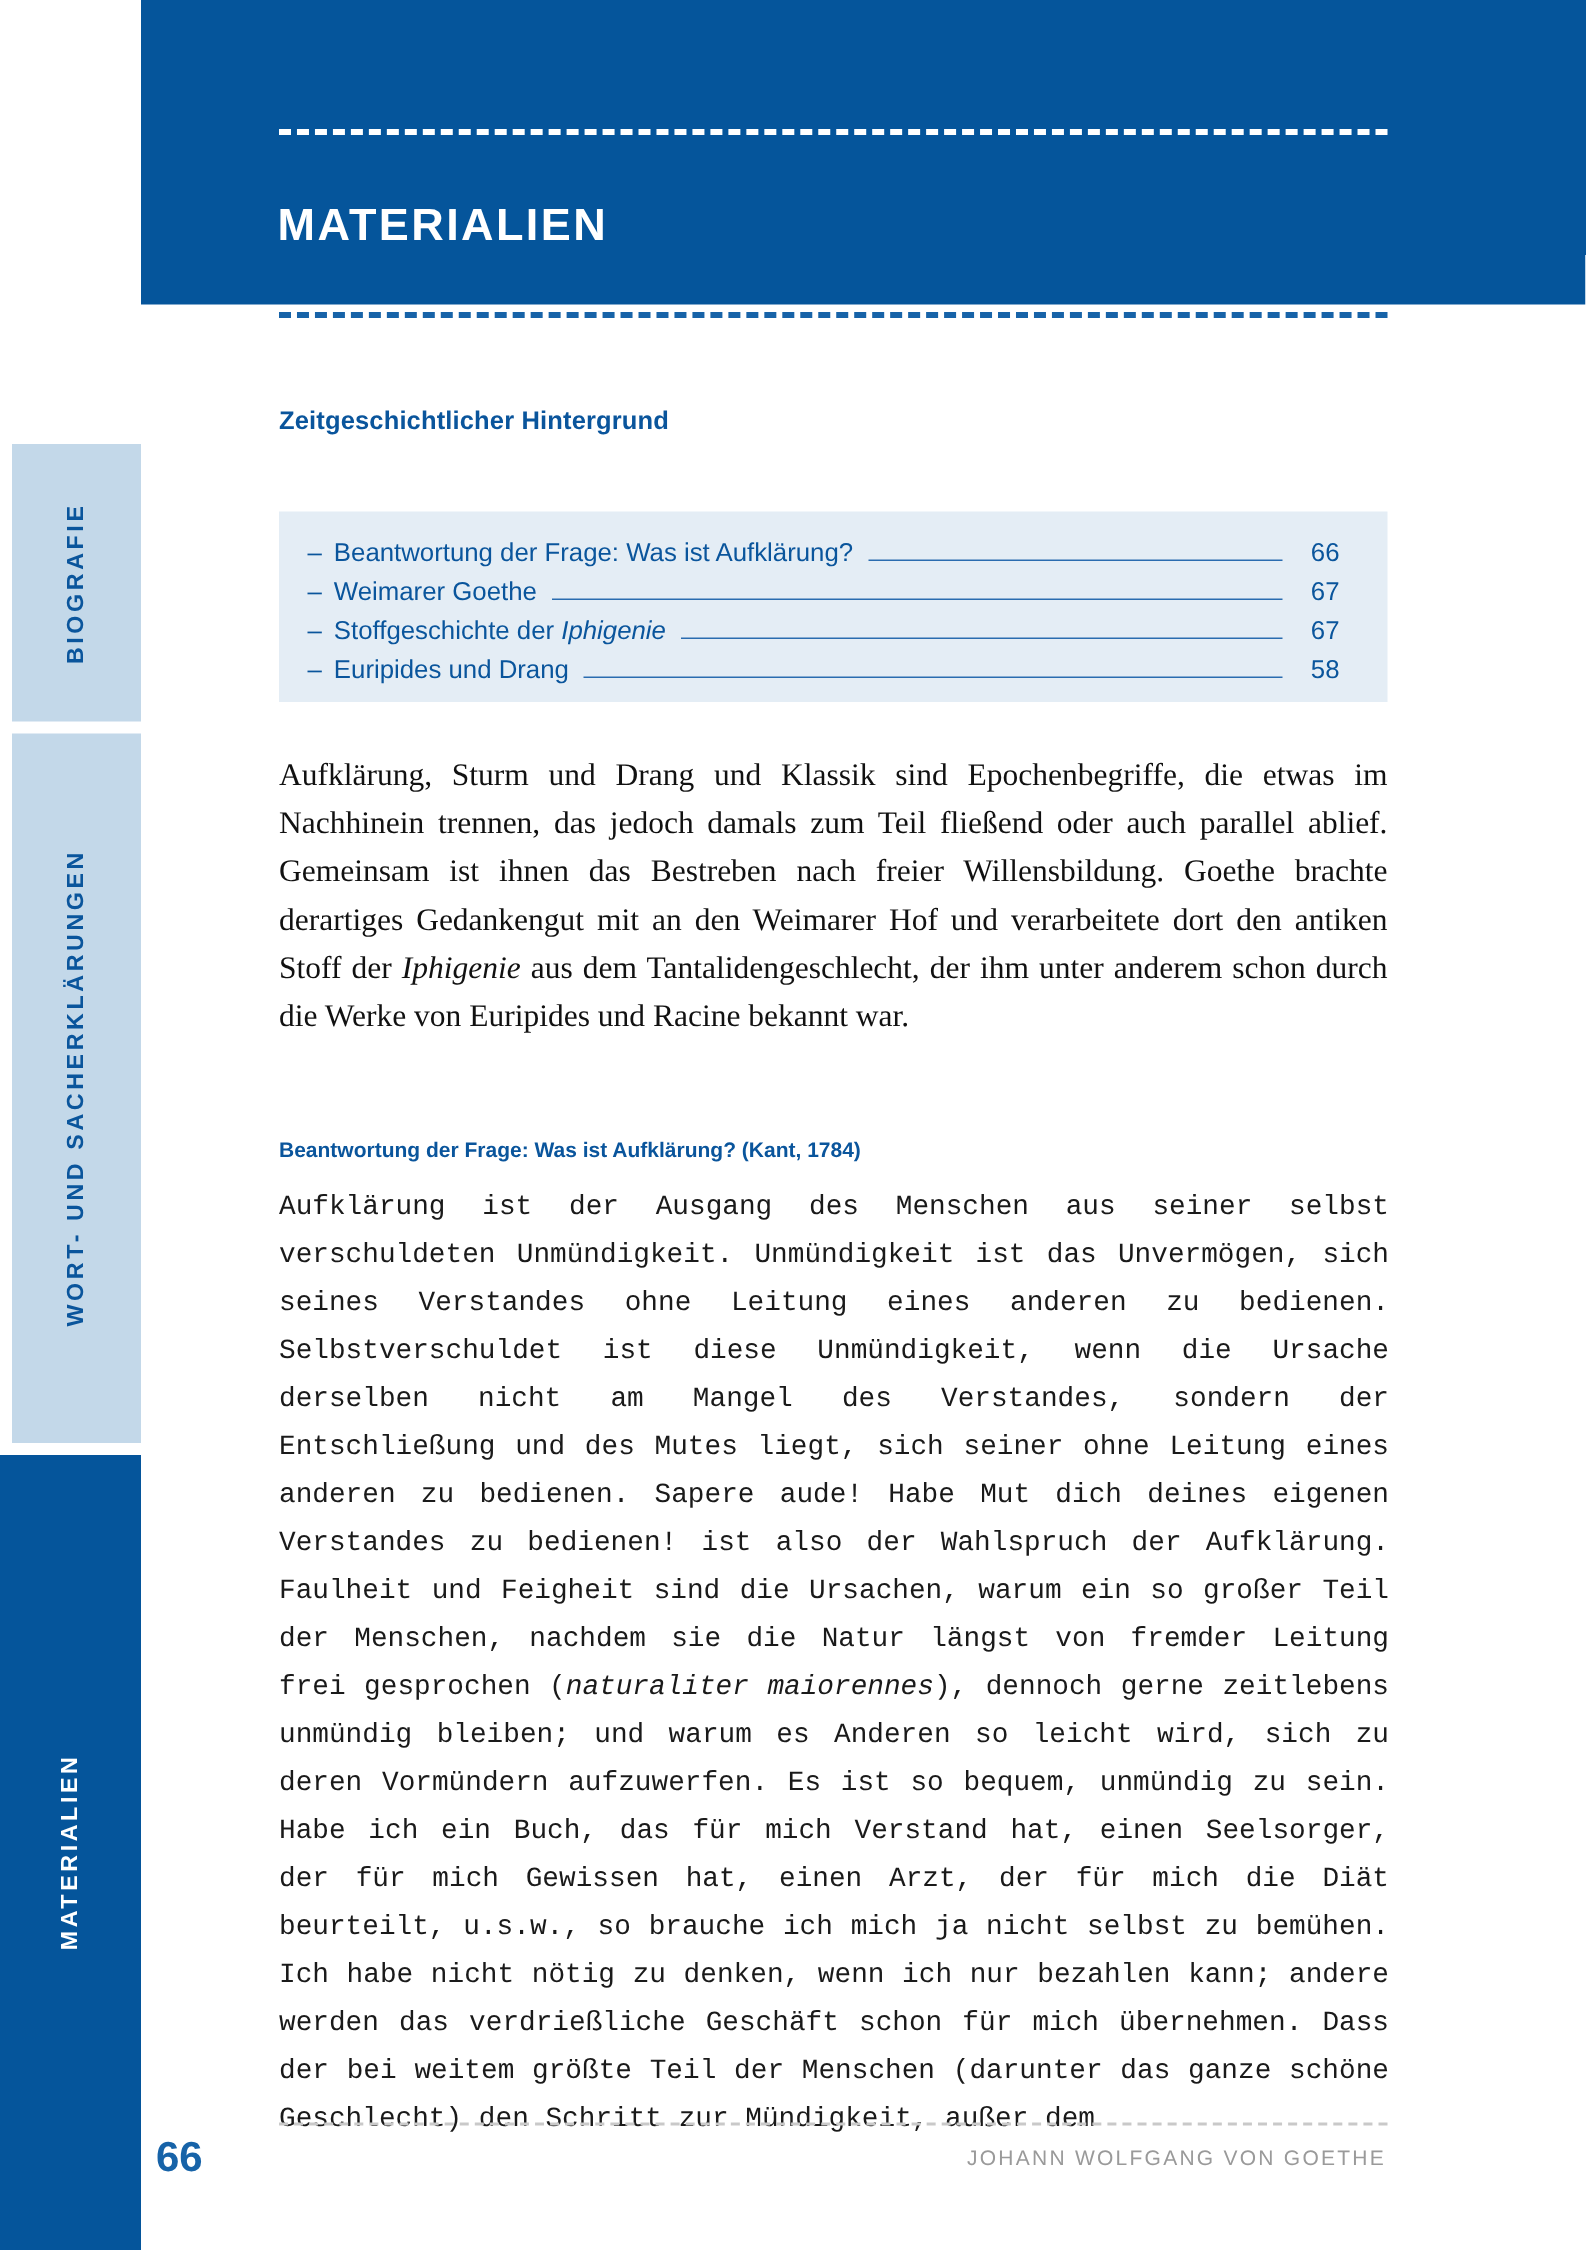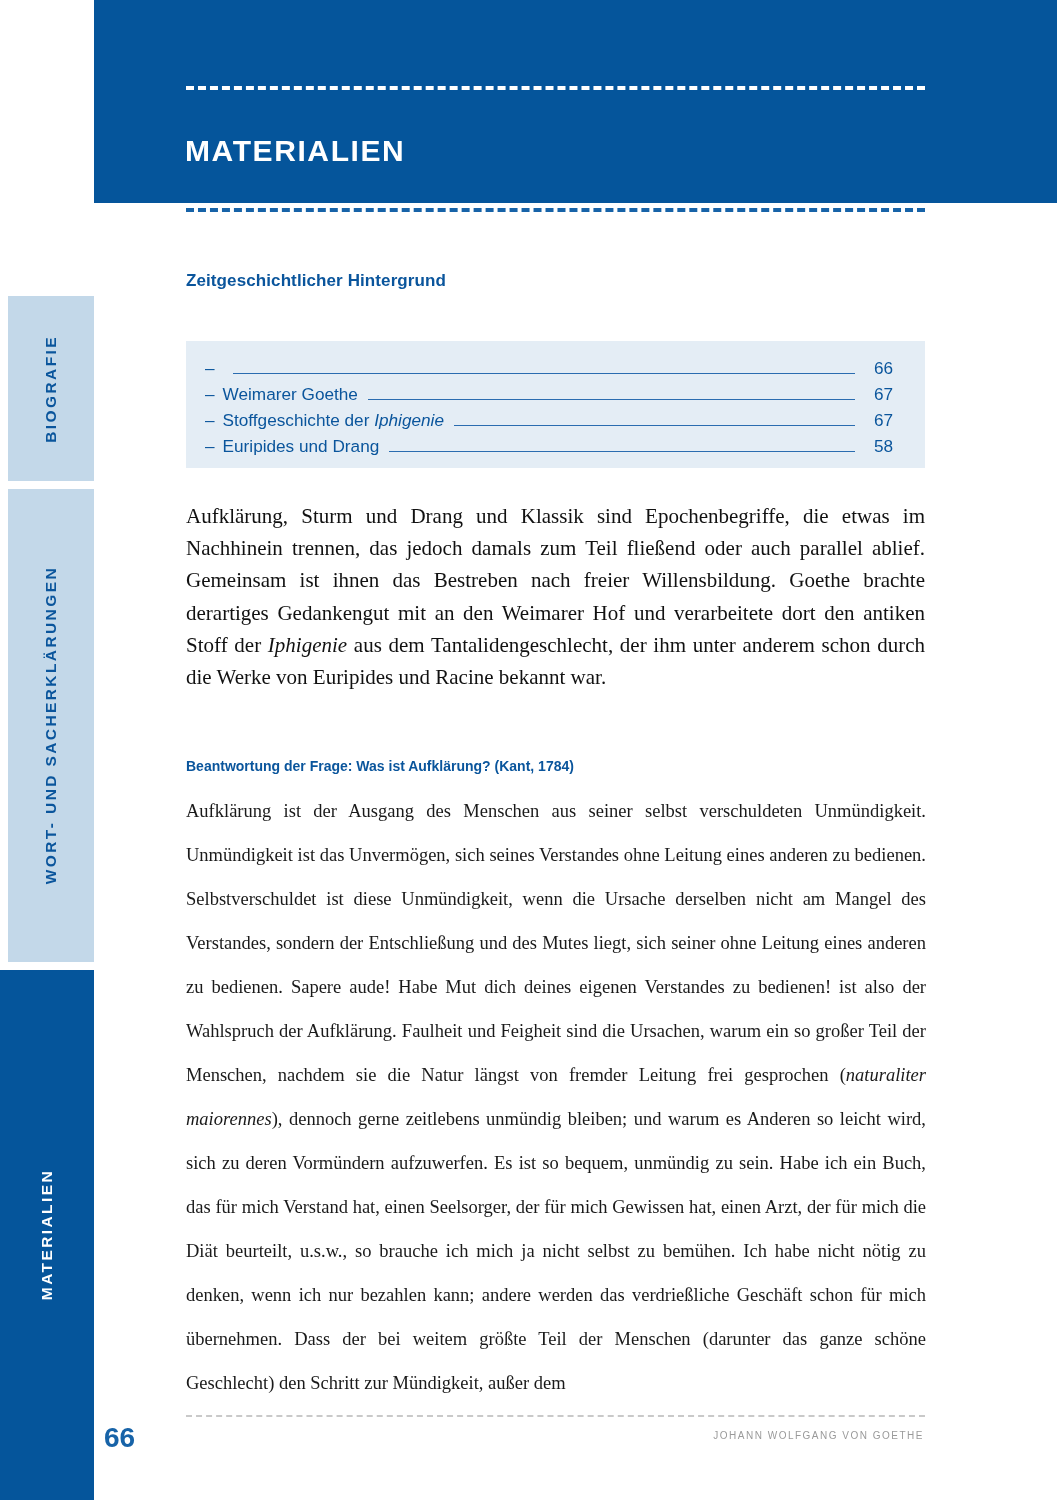--- a/index.html
+++ b/index.html
@@ -155,23 +155,23 @@
     font-weight: bold;
     color: #0a559c;
     font-family: "Liberation Sans", sans-serif;
   }
 
   #kant-paragraph {
     position: absolute;
     left: 186px;
     top: 789px;
     width: 740px;
-    font-family: Liberation Serif, serif;
+    font-family: Liberation Mono, monospace;
     font-size: 18.5px;
-    line-height: 44px;
+    line-height: 32px;
     color: #1a1a1a;
     text-align: justify;
     text-justify: inter-word;
   }
   #kant-paragraph i { font-style: italic; }
 
   
   #footer-dashes {
     position: absolute;
     left: 186px;
@@ -186,21 +186,21 @@
     top: 1422px;
     font-size: 28px;
     font-weight: bold;
     color: #1763a8;
     font-family: "Liberation Sans", sans-serif;
   }
   #footer-attribution {
     position: absolute;
     right: 133px;
     top: 1430px;
-    font-size: 10px;
+    font-size: 14px;
     letter-spacing: 1.5px;
     color: #9a9a9a;
     font-family: "Liberation Sans", sans-serif;
   }
 </style>
 </head>
 <body>
 
 <div id="sidebar">
   <div class="tab tab-inactive" id="tab-biografie">
@@ -219,20 +219,21 @@
   <div id="header-title">MATERIALIEN</div>
 </div>
 <div id="header-dashes-bottom"></div>
 
 <div id="section-heading">Zeitgeschichtlicher Hintergrund</div>
 
 <div id="toc-box">
 
   <div class="toc-row">
     <span class="toc-dash">–</span>
+    <span class="toc-label"><span>Beantwortung der Frage: Was ist Aufklärung?</span><i></i><span></span></span>
     <span class="toc-leader"></span>
     <span class="toc-page">66</span>
   </div>
 
   <div class="toc-row">
     <span class="toc-dash">–</span>
     <span class="toc-label"><span>Weimarer Goethe</span><i></i><span></span></span>
     <span class="toc-leader"></span>
     <span class="toc-page">67</span>
   </div>

